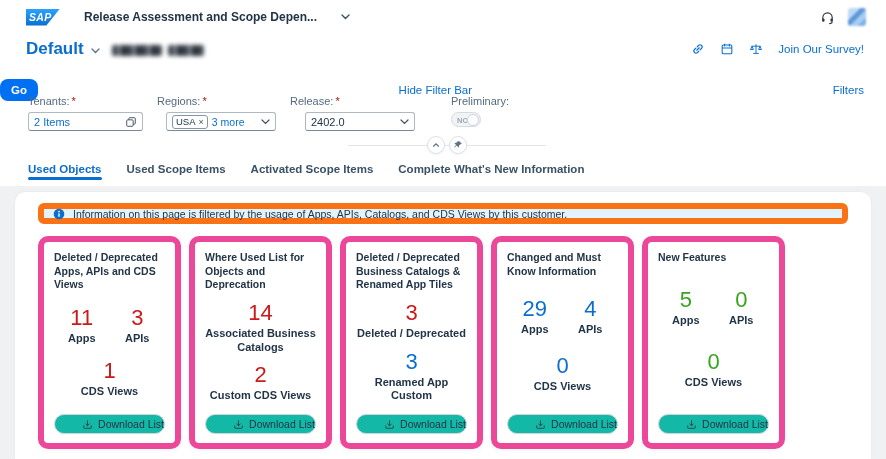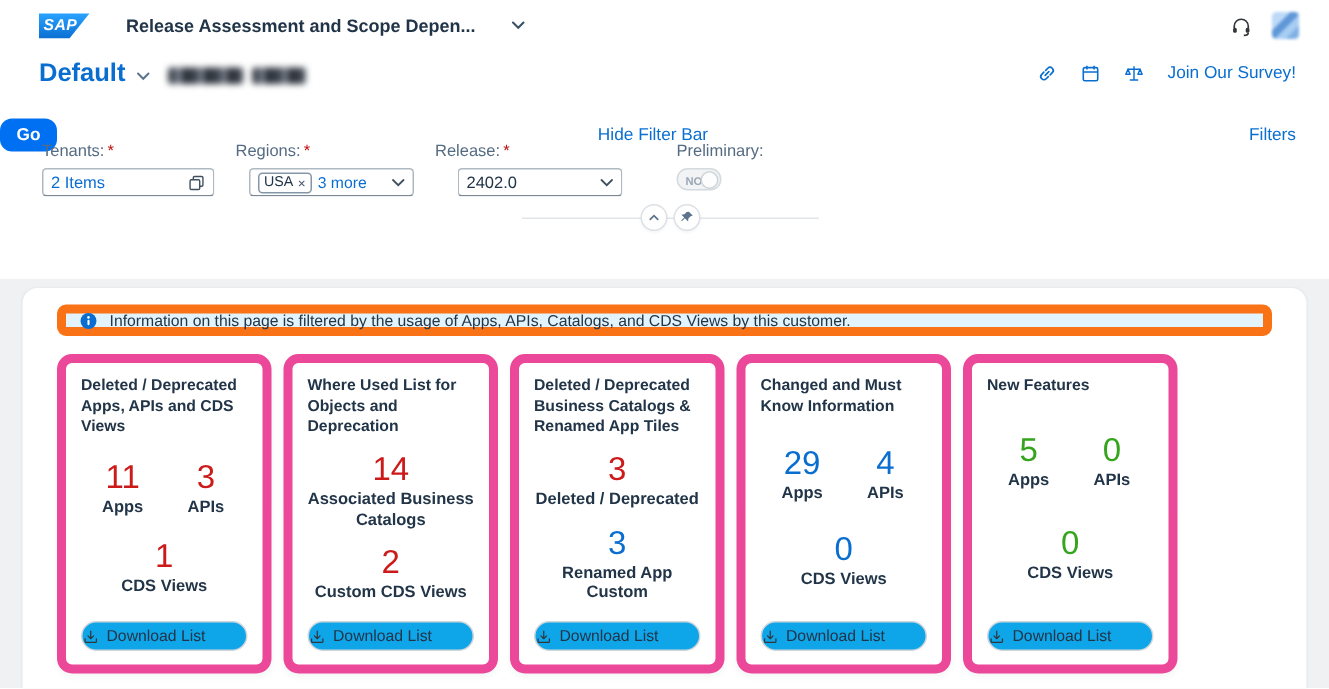--- a/index.html
+++ b/index.html
@@ -91,22 +91,22 @@
   .card { width:143px; background:#fff; border:6px solid #ec4899; border-radius:10px;
           padding:9px 10px; display:flex; flex-direction:column;
           box-shadow:0 2px 4px rgba(34,53,72,.05); }
   .card-title { font-size:10.5px; font-weight:700; color:#223548; line-height:1.3; }
   .metrics { flex:1; display:flex; flex-direction:column; justify-content:space-evenly; padding-bottom:2px; }
   .mrow { display:flex; }
   .metric { flex:1; text-align:center; }
   .num { font-size:22px; line-height:1.05; }
   .num.red { color:#cc1919; } .num.blue { color:#0a6ed1; } .num.green { color:#36a41d; }
   .mlabel { font-size:11px; font-weight:700; color:#223548; margin-top:3px; line-height:1.2; }
-  .dl-btn { height:20px; width:100%; border:1px solid #d0d5da; background:#0ea5e9; border-radius:10px;
-            display:flex; align-items:center; justify-content:flex-start; gap:5px; font-size:10.5px;
+  .dl-btn { height:20px; width:100%; border:1px solid #d0d5da; background:#14b8a6; border-radius:10px;
+            display:flex; align-items:center; justify-content:flex-end; gap:5px; font-size:10.5px;
             color:#223548; font-family:inherit; cursor:pointer; }
   .icon { display:inline-flex; }
 </style>
 </head>
 <body>
 
 <div class="app">
 
   <div class="shell-bar">
     <div class="sap-logo">
@@ -228,20 +228,26 @@
           <polyline points="3,7.5 6,4.5 9,7.5" fill="none" stroke="#5b738b" stroke-width="1.4" stroke-linecap="round"></polyline>
         </svg>
     </div>
     <div class="round-btn btn-pin">
       <svg width="10" height="10" viewBox="0 0 14 14">
           <path d="M8.8 1.6 12.4 5.2 10.4 5.9 8.3 8 8 10.7 5 7.7 2.2 10.5 1.6 9.9 4.4 7.1 1.8 4.5 4.6 4 6.7 1.9 Z" fill="#5b738b"></path>
         </svg>
     </div>
   </div>
 
+  <div class="tabs">
+    <span class="tab active">Used Objects</span>
+    <span class="tab">Used Scope Items</span>
+    <span class="tab">Activated Scope Items</span>
+    <span class="tab">Complete What's New Information</span>
+  </div>
 
   <div class="content">
     <div class="panel">
 
       <div class="info-strip">
         <span class="icon">
           <svg width="12" height="12" viewBox="0 0 14 14">
             <circle cx="7" cy="7" r="6.2" fill="#0a6ed1"></circle>
             <circle cx="7" cy="4.2" r="1" fill="#fff"></circle>
             <rect x="6.2" y="6" width="1.6" height="4.4" rx="0.8" fill="#fff"></rect>

